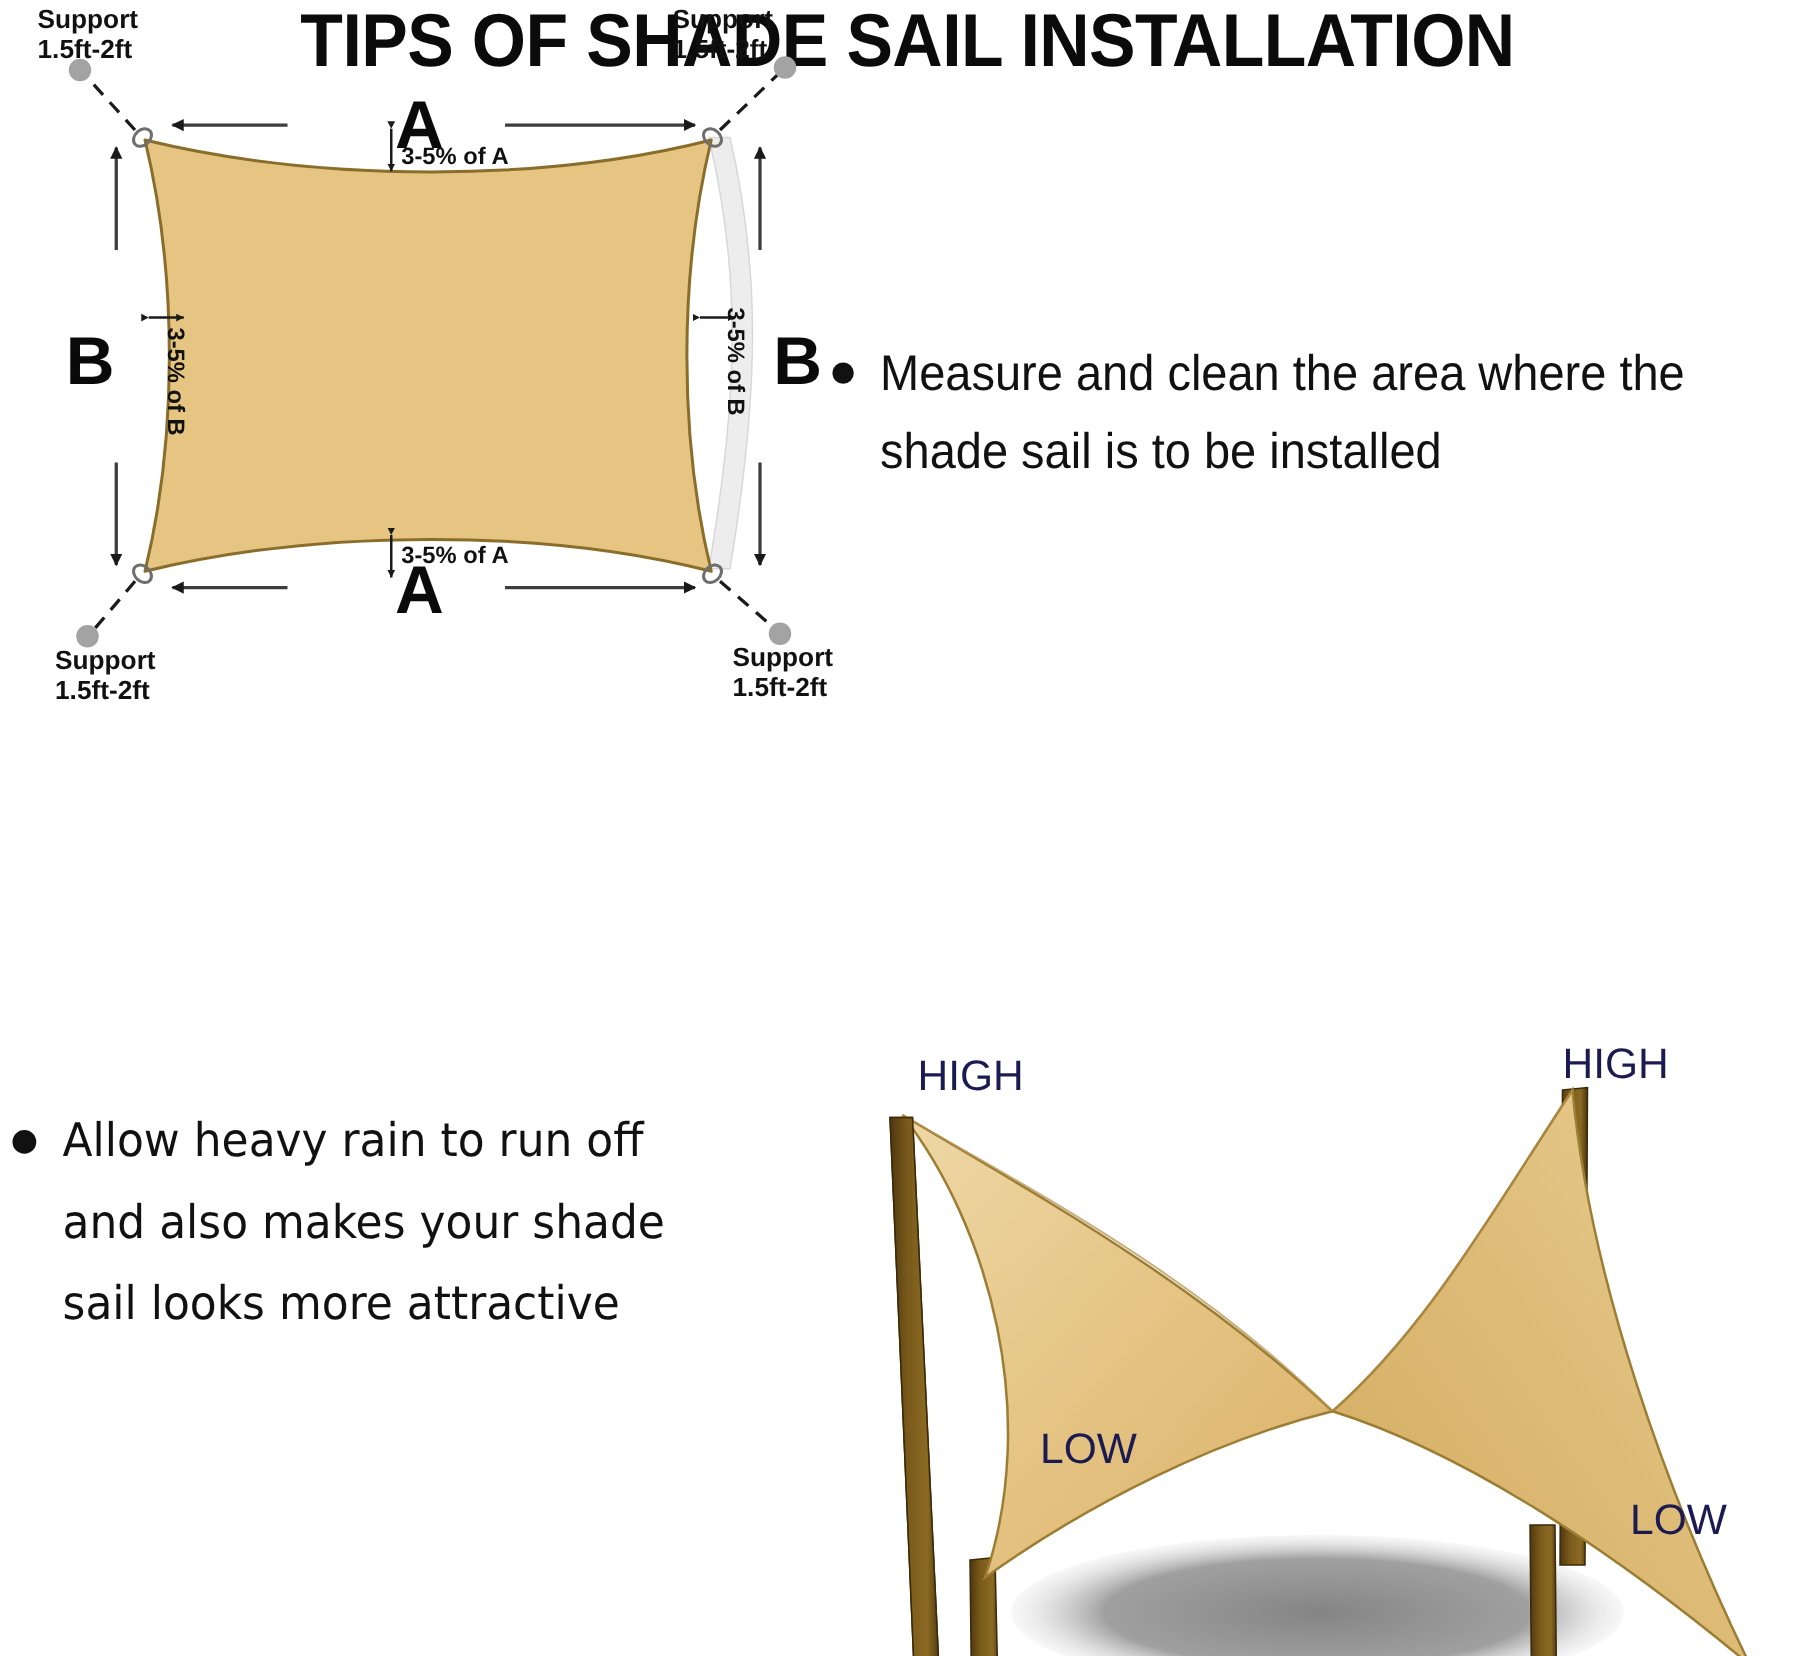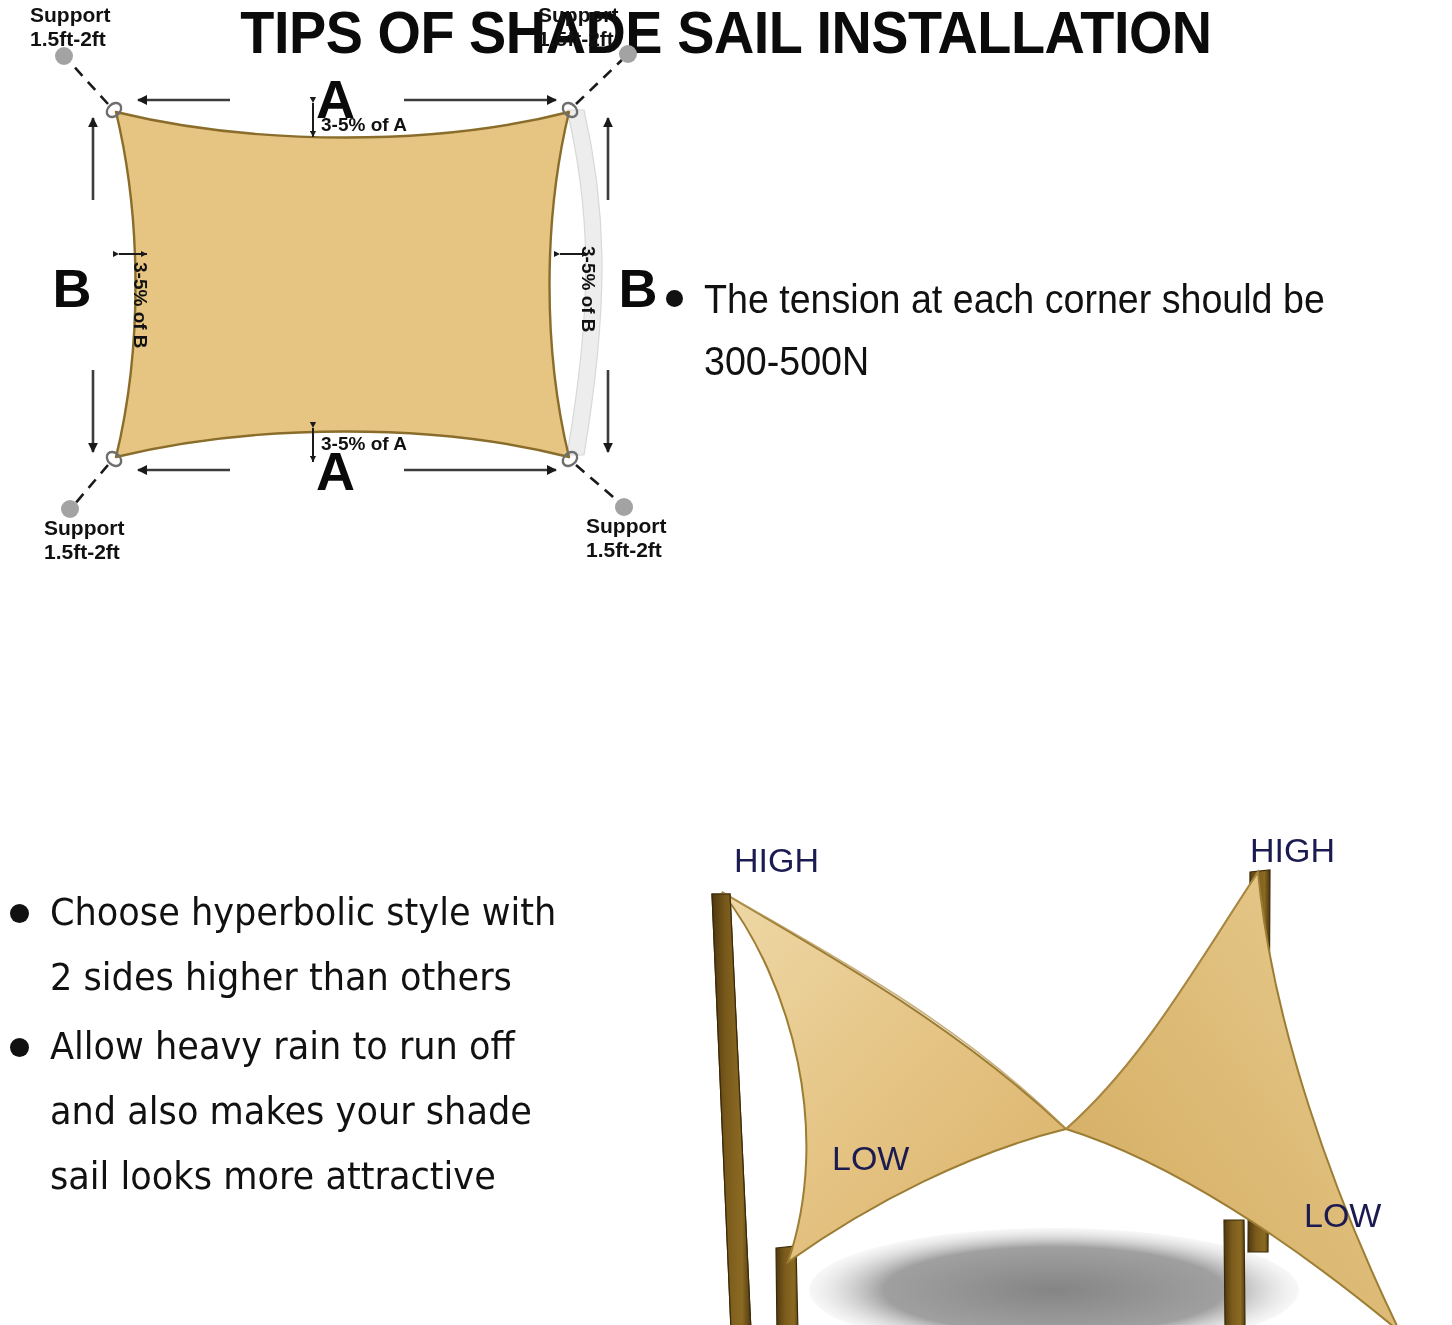--- a/index.html
+++ b/index.html
@@ -221,33 +221,28 @@
       <line x1="544" y1="254" x2="572" y2="254" stroke="#1a1a1a" stroke-width="2" marker-start="url(#arrHeadS)" marker-end="url(#arrHeadS)"></line>
       <text class="pct-label" x="0" y="0" transform="translate(566,246) rotate(90)">3-5% of B</text>
     </g>
   </svg>
 </div>
 
 <div class="panel" id="tips-panel">
   <ul class="tips">
     <li>
       <span class="dot"></span>
-      <span class="txt">The tension at each corner should be</span>
-      <span class="txt">300-500N</span>
+      <span class="txt">Measure and clean the area where the</span>
+      <span class="txt">shade sail is to be installed</span>
     </li>
   </ul>
 </div>
 
 <div class="panel" id="hyper-panel">
   <ul class="tips">
-    <li>
-      <span class="dot"></span>
-      <span class="txt">Choose hyperbolic style with</span>
-      <span class="txt">2 sides higher than others</span>
-    </li>
     <li>
       <span class="dot"></span>
       <span class="txt">Allow heavy rain to run off</span>
       <span class="txt">and also makes your shade</span>
       <span class="txt">sail looks more attractive</span>
     </li>
   </ul>
 </div>
 
 <div class="panel" id="sail3d-panel">

